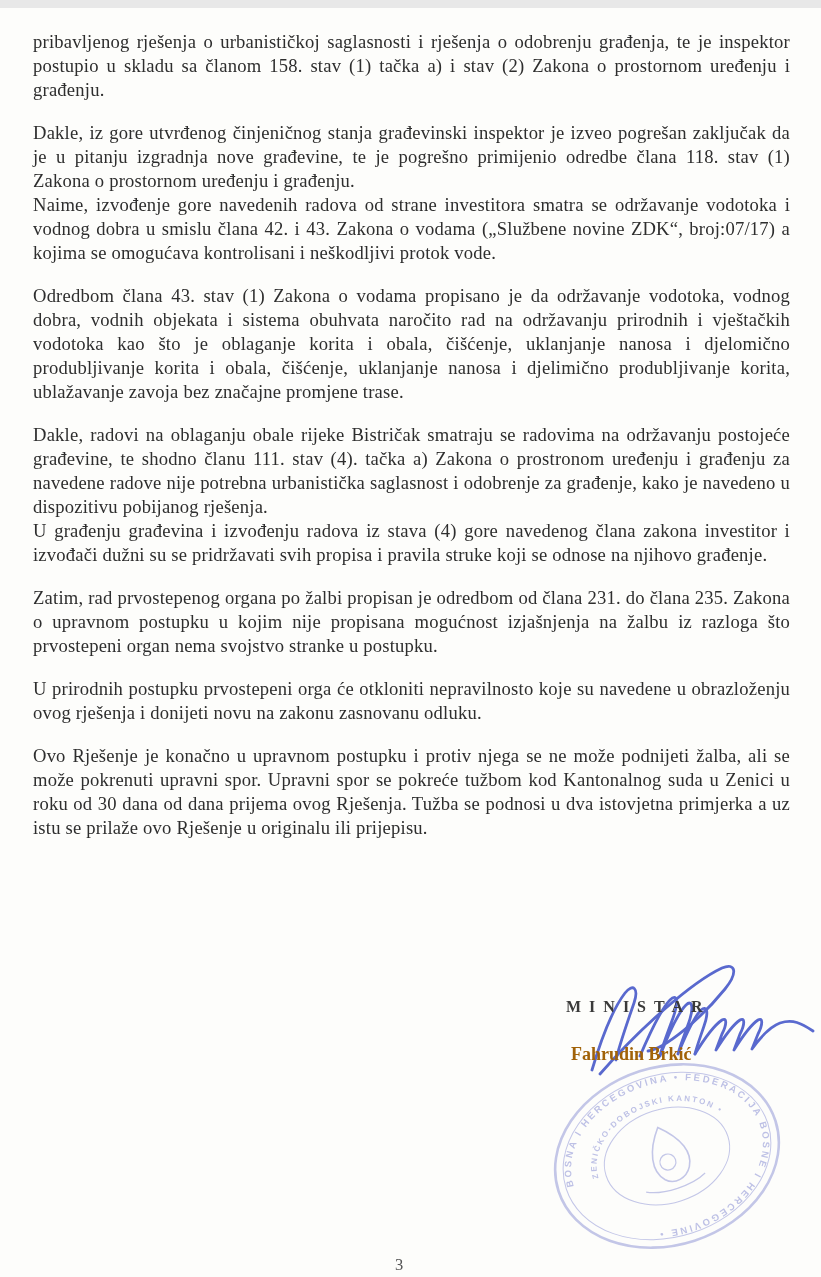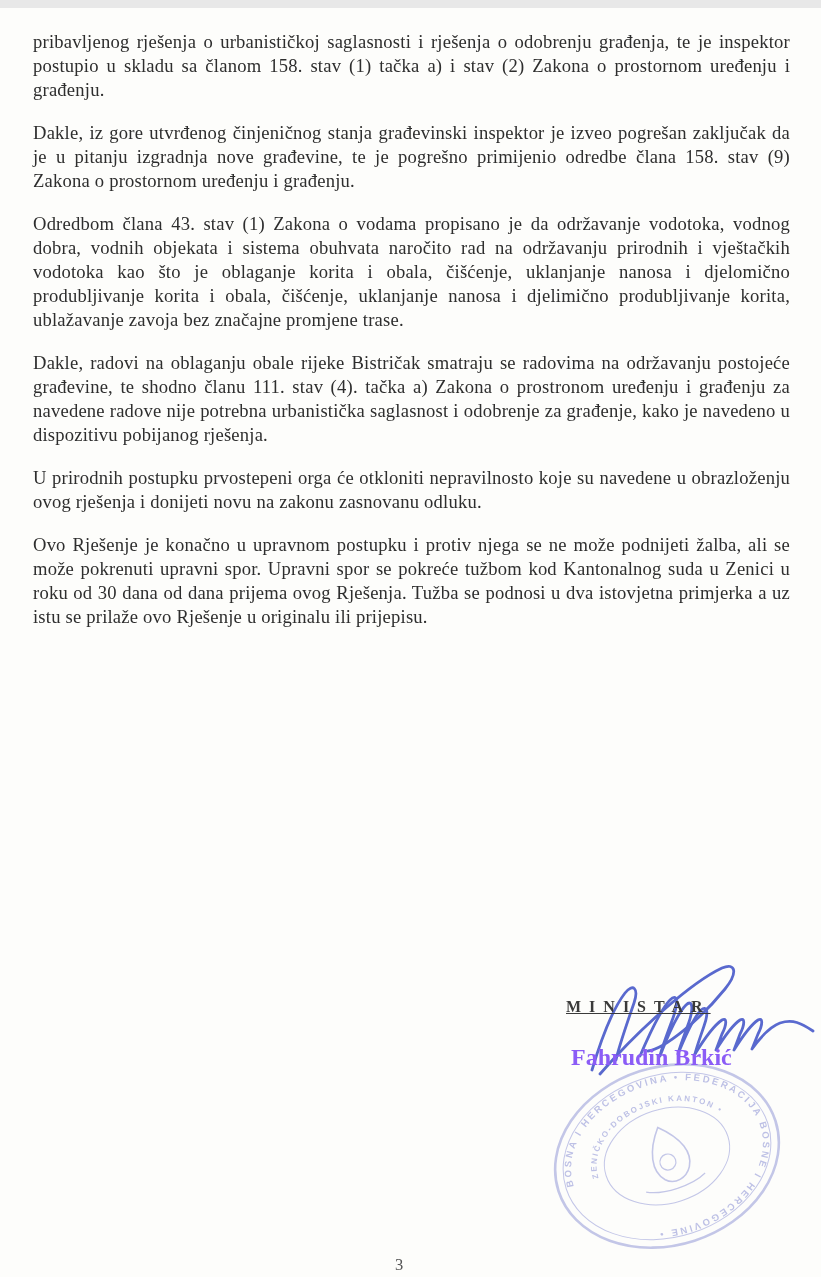--- a/index.html
+++ b/index.html
@@ -24,27 +24,26 @@
     letter-spacing:0.2px;
   }
   .content p.cont{ margin-top:-19px; } 
   .sig-title{
     position:absolute;
     left:566px; top:990px;
     font-size:16px; font-weight:bold;
     letter-spacing:8px;
     color:#3a3a3a;
     white-space:nowrap;
-    text-decoration:underline;
   }
   .sig-name{
     position:absolute;
     left:571px; top:1036px;
-    font-size:24px; font-weight:bold;
-    color:#8b5cf6;
+    font-size:18px; font-weight:bold;
+    color:#a16207;
     white-space:nowrap;
   }
   .ink-layer{
     position:absolute; left:0; top:0; width:821px; height:1277px;
     pointer-events:none;
   }
   .page-number{
     position:absolute;
     left:395px; top:1247px;
     font-size:16.5px;
@@ -55,23 +54,26 @@
     font-weight:bold;
   }
 </style>
 </head>
 <body>
 
 <div class="page">
 
   <div class="content">
     <p>pribavljenog rješenja o urbanističkoj saglasnosti i rješenja o odobrenju građenja, te je inspektor  postupio u skladu sa članom 158. stav (1) tačka a) i stav (2) Zakona o prostornom uređenju i građenju.</p>
-    <p>Dakle, iz gore utvrđenog činjeničnog stanja građevinski inspektor je izveo pogrešan zaključak da je u pitanju izgradnja nove građevine, te je pogrešno primijenio odredbe člana 158. stav (9) Zakona o prostornom uređenju i građenju.</p>
+    <p>Dakle, iz gore utvrđenog činjeničnog stanja građevinski inspektor je izveo pogrešan zaključak da je u pitanju izgradnja nove građevine, te je pogrešno primijenio odredbe člana 118. stav (1) Zakona o prostornom uređenju i građenju.</p>
+    <p class="cont">Naime, izvođenje gore navedenih radova od strane investitora smatra se održavanje vodotoka i vodnog dobra u smislu člana 42. i 43. Zakona o vodama („Službene novine ZDK“, broj:07/17) a kojima se omogućava kontrolisani i neškodljivi protok vode.</p>
     <p>Odredbom člana 43. stav (1) Zakona o vodama propisano je da održavanje vodotoka, vodnog dobra, vodnih objekata i sistema obuhvata naročito rad na održavanju prirodnih i vještačkih vodotoka kao što je oblaganje korita i obala, čišćenje, uklanjanje nanosa i djelomično produbljivanje korita i obala, čišćenje, uklanjanje nanosa i djelimično produbljivanje korita, ublažavanje zavoja bez značajne promjene trase.</p>
     <p>Dakle, radovi na oblaganju obale rijeke Bistričak smatraju se radovima na održavanju postojeće građevine, te shodno članu 111. stav (4). tačka a) Zakona o prostronom uređenju i građenju za navedene radove nije potrebna urbanistička saglasnost i odobrenje za građenje, kako je navedeno u dispozitivu pobijanog rješenja.</p>
+    <p class="cont">U građenju građevina i izvođenju radova iz stava (4) gore navedenog člana zakona investitor i izvođači dužni su se pridržavati svih propisa i pravila struke koji se odnose na njihovo građenje.</p>
+    <p>Zatim, rad prvostepenog organa po žalbi propisan je odredbom od člana 231. do člana 235. Zakona o upravnom postupku u kojim nije propisana mogućnost izjašnjenja na žalbu iz razloga što prvostepeni organ nema svojstvo stranke u postupku.</p>
     <p>U prirodnih postupku prvostepeni orga će otkloniti nepravilnosto koje su navedene u obrazloženju ovog rješenja i donijeti novu na zakonu zasnovanu odluku.</p>
     <p>Ovo Rješenje je konačno u upravnom postupku i protiv njega se ne može podnijeti žalba, ali se može pokrenuti upravni spor. Upravni spor se pokreće tužbom kod Kantonalnog suda u Zenici u roku od 30 dana od dana prijema ovog Rješenja. Tužba se podnosi u dva istovjetna primjerka a uz istu se prilaže ovo Rješenje u originalu ili prijepisu.</p>
   </div>
 
   <svg class="ink-layer" viewBox="0 0 821 1277">
     <g transform="rotate(-18 667 1148)" stroke="#8a90d4" fill="none" opacity="0.5">
       <ellipse cx="667" cy="1148" rx="114" ry="89" stroke-width="2.6"></ellipse>
       <ellipse cx="667" cy="1148" rx="106" ry="81" stroke-width="1"></ellipse>
       <ellipse cx="667" cy="1148" rx="64" ry="47" stroke-width="1"></ellipse>
 

